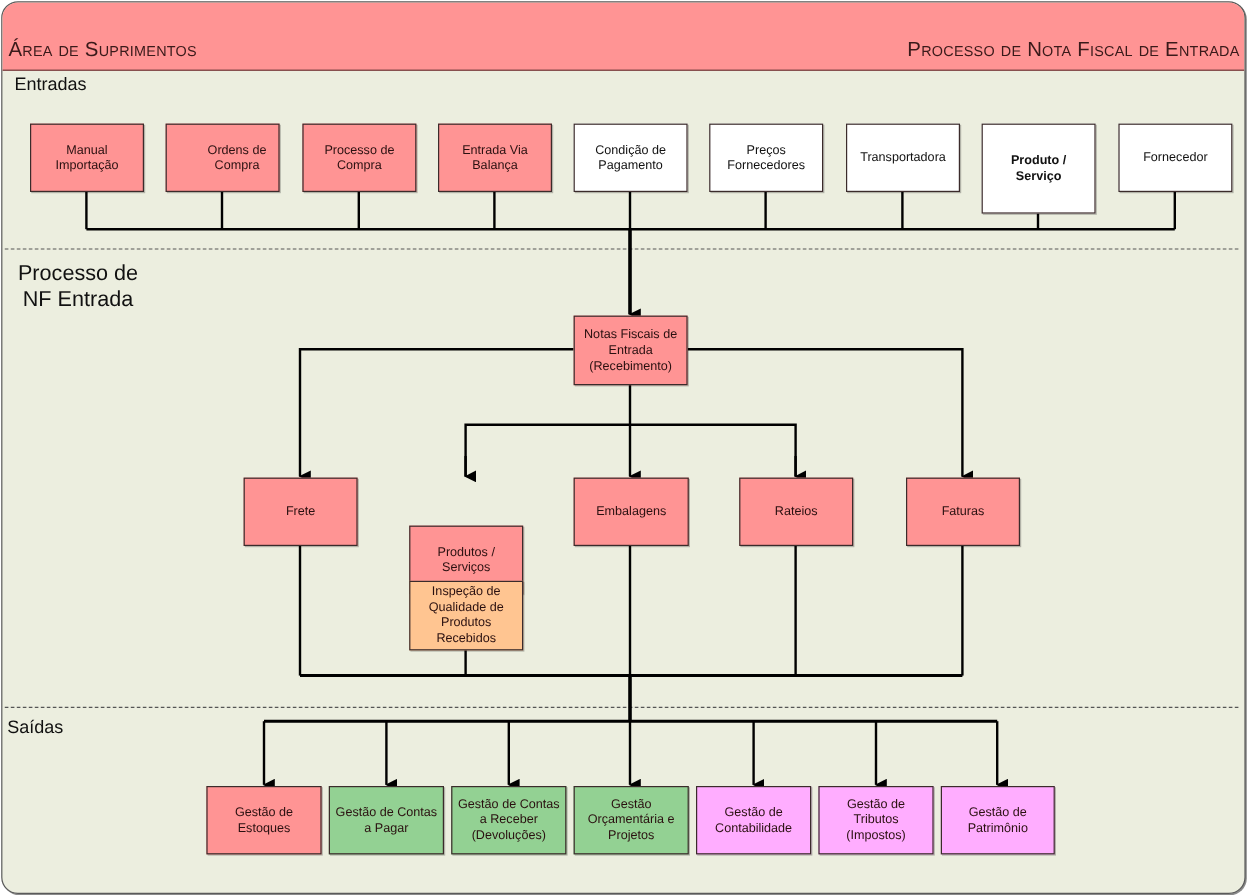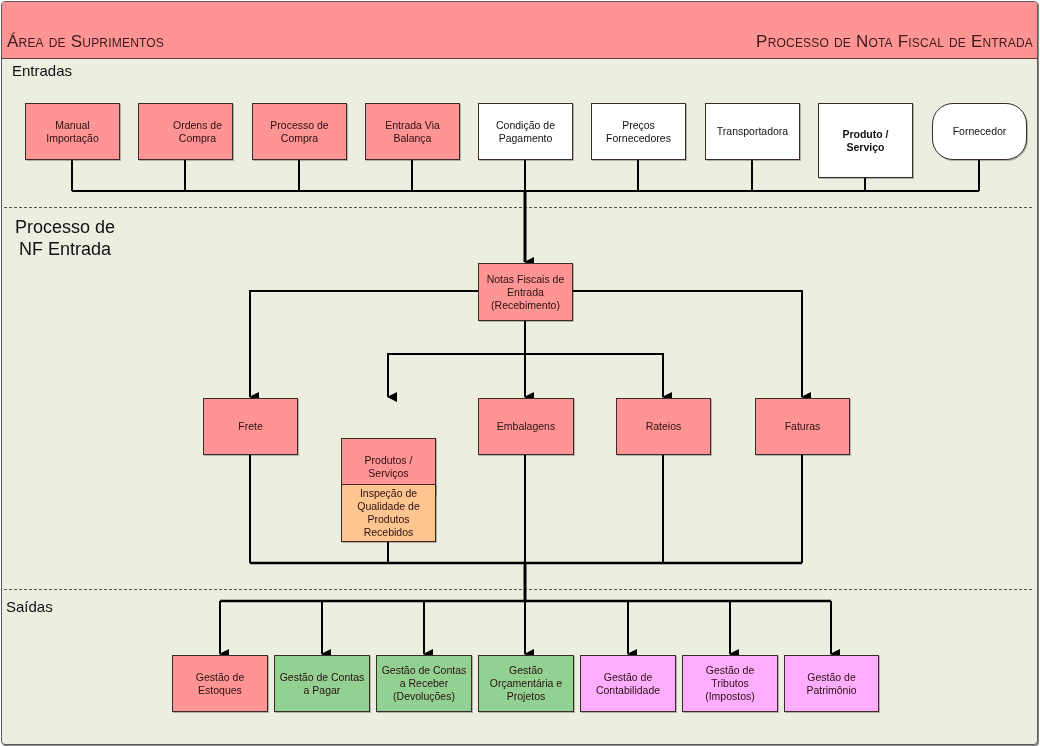--- a/index.html
+++ b/index.html
@@ -1,17 +1,17 @@
 <!DOCTYPE html>
 <html><head>
 <meta charset="utf-8">
 <style>
   html, body { margin:0; padding:0; background:#ffffff; }
   body { width:1040px; height:746px; position:relative; overflow:hidden; font-family:"Liberation Sans", sans-serif; }
-  .frame { position:absolute; left:1px; top:1px; width:1035px; height:742px; border:1px solid #5a5a5a; border-radius:4px; background:#ECEEDF; overflow:hidden; box-shadow: 1px 1px 0 #8a8a8a; }
+  .frame { position:absolute; left:1px; top:1px; width:1035px; height:742px; border:1px solid #5a5a5a; border-radius:14px; background:#ECEEDF; overflow:hidden; box-shadow: 1px 1px 0 #8a8a8a; }
   .header { position:absolute; left:0; top:0; width:100%; height:56px; background:#FF9494; border-bottom:1px solid #6b3b3b; }
   .htext { position:absolute; top:30px; font-size:17px; color:#3a1a1a; font-variant:small-caps; letter-spacing:0.2px; white-space:nowrap; }
   .sec-label { position:absolute; font-size:15px; color:#111; white-space:nowrap;text-align:right; }
   .sec-title { position:absolute; font-size:18px; color:#111; text-align:center; line-height:22px; }
   .dash { position:absolute; left:4px; width:1028px; height:0; border-top:1.5px dashed #555; }
   .box { position:absolute; display:flex; align-items:center; justify-content:center; text-align:center; font-size:10.5px; line-height:13px; color:#2a1010; border:1px solid #3b2b2b; box-sizing:border-box; padding:2px 4px; white-space:pre-line; box-shadow: 1px 1px 0 rgba(0,0,0,0.25); }
   .pink { background:#FF9494; }
   .white { background:#ffffff; color:#111; }
   .orange { background:#FFC591; }
   .green { background:#93D193; }
@@ -90,21 +90,21 @@
 <div class="box pink" style="left:252px; top:103px; width:95px; height:57px;">Processo de
 Compra</div>
 <div class="box pink" style="left:365px; top:103px; width:95px; height:57px;">Entrada Via
 Balança</div>
 <div class="box white" style="left:478px; top:103px; width:95px; height:57px;">Condição de
 Pagamento</div>
 <div class="box white" style="left:591px; top:103px; width:95px; height:57px;">Preços
 Fornecedores</div>
 <div class="box white" style="left:705px; top:103px; width:95px; height:57px;">Transportadora</div>
 <div class="box white" style="left:818px; top:103px; width:95px; height:75px;font-weight:bold;">Produto / Serviço</div>
-<div class="box white" style="left:932px; top:103px; width:95px; height:57px;border-radius:21px;">Fornecedor</div>
+<div class="box white" style="left:932px; top:103px; width:95px; height:57px;">Fornecedor</div>
 
 <div class="box pink" style="left:478px; top:263px; width:95px; height:58px;">Notas Fiscais de
 Entrada
 (Recebimento)</div>
 <div class="box pink" style="left:203px; top:398px; width:95px; height:57px;">Frete</div>
 <div class="box pink" style="left:341px; top:398px; width:95px; height:57px;margin-top:40px;">Produtos /
 Serviços</div>
 <div class="box pink" style="left:478px; top:398px; width:96px; height:57px;">Embalagens</div>
 <div class="box pink" style="left:616px; top:398px; width:95px; height:57px;">Rateios</div>
 <div class="box pink" style="left:755px; top:398px; width:95px; height:57px;">Faturas</div>

